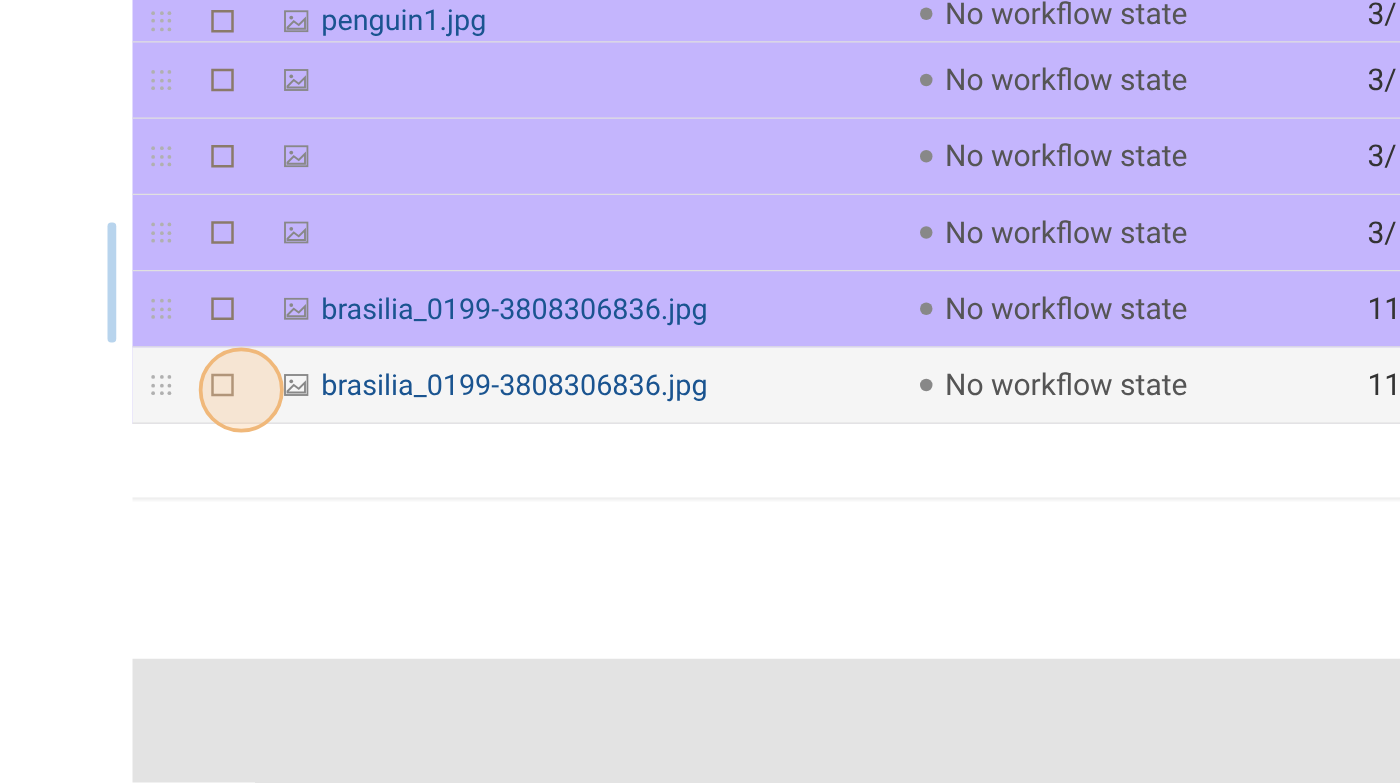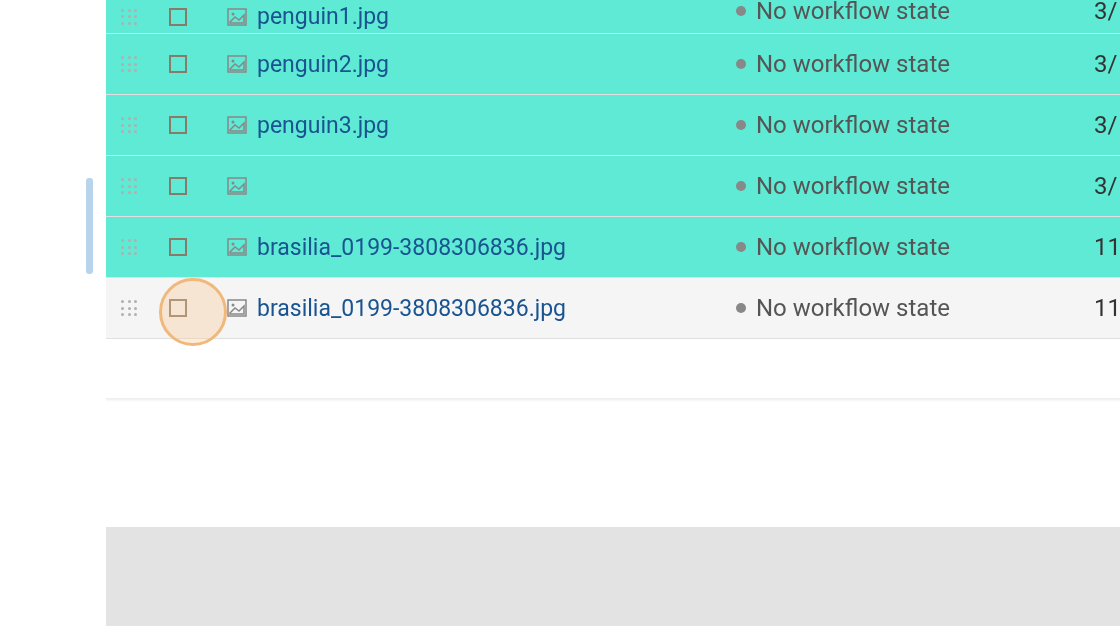--- a/index.html
+++ b/index.html
@@ -17,21 +17,21 @@
     }
     .container {
       position: absolute;
       left: 106px;
       top: 0;
       right: 0;
       bottom: 0;
     }
     .table {
       width: 100%;
-      background: #5eead4;
+      background: #c4b5fd;
     }
     .row {
       display: flex;
       align-items: center;
       border-bottom: 1px solid #e0e0e0;
       height: 61px;
       padding-left: 15px;
       position: relative;
     }
     .row.first {
@@ -210,21 +210,20 @@
           </div>
       </div>
       <div class="checkbox"></div>
       <div class="file-icon">
         <svg viewBox="0 0 20 18">
             <rect x="1" y="1" width="18" height="16" fill="none" stroke="#888" stroke-width="1.5"></rect>
             <circle cx="6" cy="6" r="1.5" fill="#888"></circle>
             <path d="M3 14 L8 9 L12 12 L17 7 L17 15 L3 15 Z" fill="none" stroke="#888" stroke-width="1.5"></path>
           </svg>
       </div>
-      <a class="filename">penguin2.jpg</a>
       <div class="workflow-cell">
         <div class="workflow-dot"></div>
         <span class="workflow-text">No workflow state</span>
       </div>
       <div class="date-cell">3/</div>
     </div>
 
     <div class="row">
       <div class="drag-handle">
         <div class="drag-dots-row">
@@ -244,21 +243,20 @@
           </div>
       </div>
       <div class="checkbox"></div>
       <div class="file-icon">
         <svg viewBox="0 0 20 18">
             <rect x="1" y="1" width="18" height="16" fill="none" stroke="#888" stroke-width="1.5"></rect>
             <circle cx="6" cy="6" r="1.5" fill="#888"></circle>
             <path d="M3 14 L8 9 L12 12 L17 7 L17 15 L3 15 Z" fill="none" stroke="#888" stroke-width="1.5"></path>
           </svg>
       </div>
-      <a class="filename">penguin3.jpg</a>
       <div class="workflow-cell">
         <div class="workflow-dot"></div>
         <span class="workflow-text">No workflow state</span>
       </div>
       <div class="date-cell">3/</div>
     </div>
 
     <div class="row">
       <div class="drag-handle">
         <div class="drag-dots-row">

